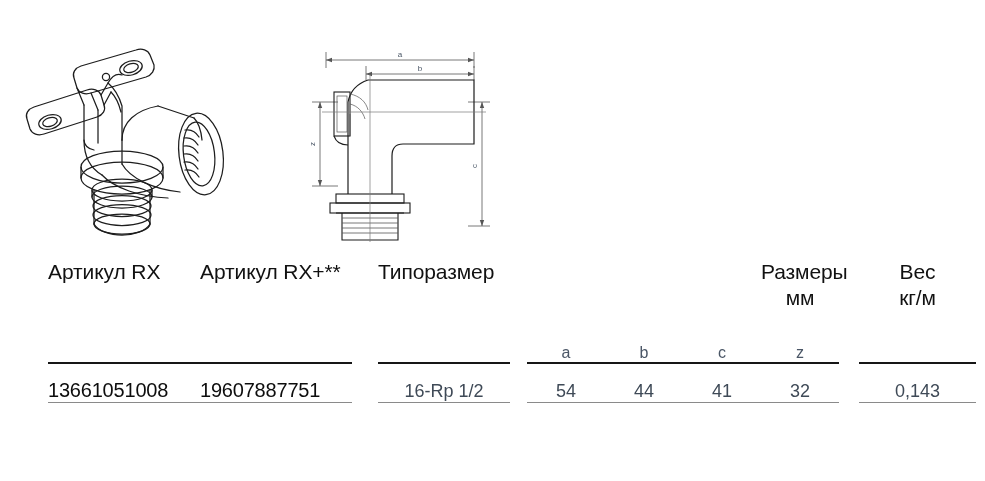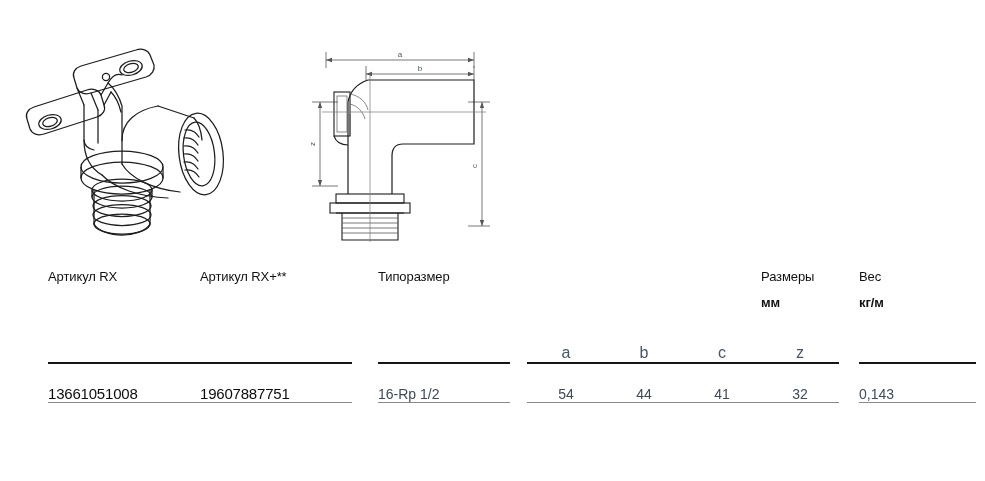--- a/index.html
+++ b/index.html
@@ -64,48 +64,48 @@
   }
 
   .rule-top    { border-bottom: 2.5px solid #161616; }
   .rule-mid    { border-bottom: 1.5px solid #8a8a8a; }
   .rule-bottom { border-bottom: 2px solid #6e6e6e; }
   .no-rule     { border-bottom: none; }
   .pad-r { padding-right: 10px; }
 
   .hdr {
     font-weight: bold;
-    font-size: 13px;
+    font-size: 21px;
     color: #111111;
     letter-spacing: -0.1px;
     white-space: nowrap;
   }
   .hdr-sub {
     font-size: 16px;
     color: #4a5666;
     white-space: nowrap;
   }
   .cell {
-    font-size: 14px;
+    font-size: 18px;
     color: #3f4a57;
     white-space: nowrap;
   }
   .cell-bold {
-    font-size: 15px;
+    font-size: 20px;
     font-weight: bold;
     color: #0d0d0d;
     letter-spacing: -0.2px;
     white-space: nowrap;
   }
   .ta-l { text-align: left; }
-  .ta-r { text-align: left; }
+  .ta-r { text-align: center; }
   .ta-c { text-align: center; }
 
   .row-hdr-top td { height: 34px; }
-  .row-hdr-sub td { height: 26px; font-weight: bold; }
+  .row-hdr-sub td { height: 26px; }
   .row-spacer td   { height: 22px; }
   .row-letters td  { height: 30px; }
   .row-data td     { height: 38px; }
   .row-tail td     { height: 26px; }
 </style>
 </head>
 <body>
 
 <div id="figures">
 

